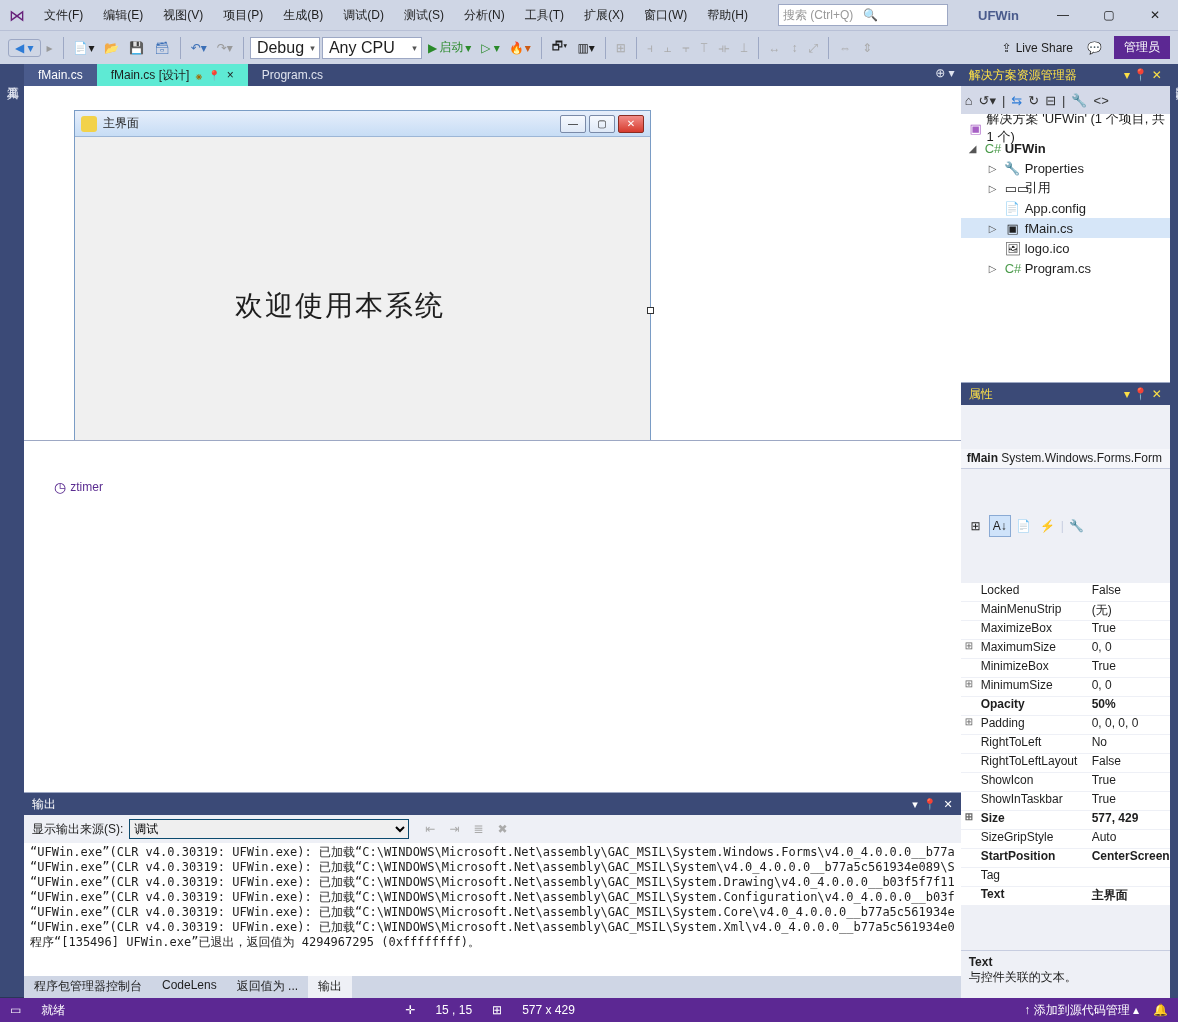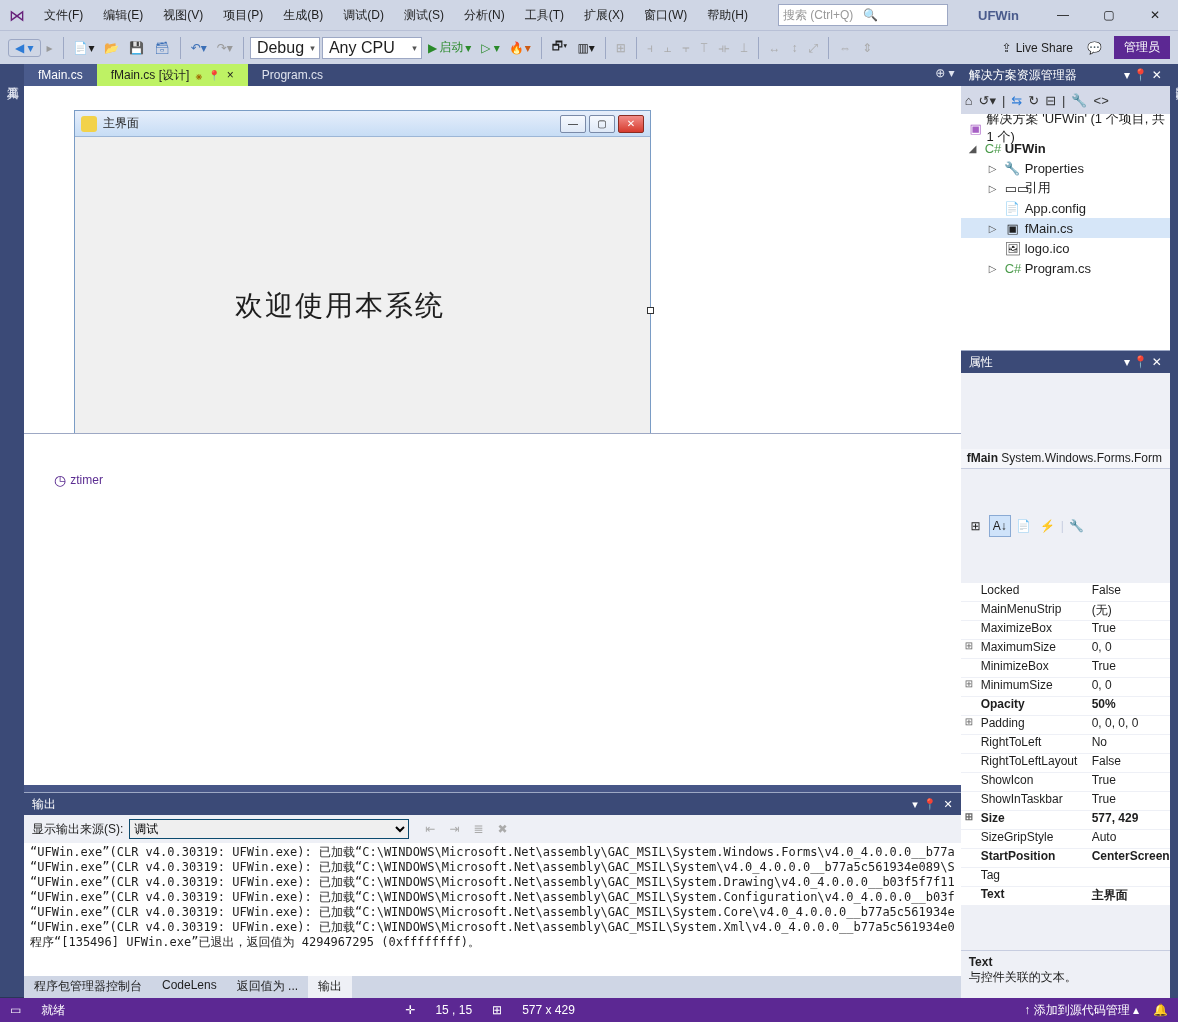--- a/index.html
+++ b/index.html
@@ -25,59 +25,59 @@
 .main-area { display:flex; height:calc(1022px - 30px - 34px - 24px);}
 .left-tabs { width:24px; background:#3b4a77; color:#dfe3ee; writing-mode:vertical-rl; text-orientation:upright; font-size:12px; padding-top:8px;}
 .left-tabs div { padding:6px 3px; border-bottom:1px solid #2a3658; }
 .right-tabs { width:24px; background:#3b4a77; color:#dfe3ee; writing-mode:vertical-rl; text-orientation:upright; font-size:12px; padding-top:8px;}
 .right-tabs div { padding:6px 3px;}
 .center-col { flex:1; display:flex; flex-direction:column;}
 .right-col { width:290px; display:flex; flex-direction:column;}
 
 .doc-tabs { height:22px; background:#3b4a77; display:flex;}
 .doc-tab { padding:2px 14px; color:#dfe3ee; font-size:12px; display:flex; align-items:center; gap:6px;}
-.doc-tab.active { background:#bef264; color:#1e1e1e;}
+.doc-tab.active { background:#5eead4; color:#1e1e1e;}
 .doc-tab.secondary-active { background:#4a5b8c; color:#fff;}
 .doc-tabs .tab-right { margin-left:auto; padding:2px 6px; color:#dfe3ee;}
 
 .designer { flex:1; background:#fff; position:relative; overflow:hidden;}
 .designer-canvas { position:absolute; left:0; top:0; right:0; bottom:0; background:#fff;}
 .form { position:absolute; left:50px; top:24px; width:577px; height:393px; border:1px solid #7a9cc5; background:#f0f0f0;}
 .form-title { height:26px; background:linear-gradient(#e6eefb,#c7ddf5); border-bottom:1px solid #9cb6d6; display:flex; align-items:center; padding:0 6px; font-size:12px;}
 .form-title .icon { width:16px; height:16px; margin-right:6px; background:#f2d24a; border-radius:3px;}
 .form-wbtn { width:26px; height:18px; border:1px solid #7a8aa8; margin-left:3px; display:flex; align-items:center; justify-content:center; font-size:10px; background:linear-gradient(#f6f9fe,#dfe9f7); border-radius:2px;}
 .form-wbtn.close { background:linear-gradient(#f28d88,#d63b2e); color:#fff; border-color:#8a2c22;}
 .form-body { position:relative; height:calc(100% - 26px); background:#f0f0f0;}
 .form-label { position:absolute; left:160px; top:150px; font-size:28px; font-family:Liberation Sans, sans-serif; letter-spacing:2px;}
 .handle { width:7px; height:7px; background:#fff; border:1px solid #333; position:absolute;}
 .component-tray { position:absolute; left:0; right:0; bottom:260px; height:92px; border-top:1px solid #9da8c4; background:#fff; padding:20px 30px; font-size:12px; color:#5b2d91; display:flex; align-items:center; gap:4px;}
 .component-tray::before { content:"◷"; font-size:14px;}
 
-.output-panel { height:206px; background:#eef0f6; border-top:1px solid #9da8c4; display:flex; flex-direction:column;margin-top:7px;}
+.output-panel { height:206px; background:#eef0f6; border-top:1px solid #9da8c4; display:flex; flex-direction:column;}
 .panel-hdr { height:22px; background:#3b4a77; color:#fff; display:flex; align-items:center; padding:0 8px; font-size:12px;}
 .panel-hdr .hdr-right { margin-left:auto; display:flex; gap:6px; font-size:11px;}
 .output-toolbar { height:28px; display:flex; align-items:center; padding:0 8px; gap:6px; font-size:12px; background:#eef0f6;}
 .output-toolbar select { height:20px; width:280px; font-size:12px; border:1px solid #0c4a6e;}
 .output-body { flex:1; background:#fff; font-family:"NSimSun",Consolas,monospace; font-size:12px; padding:2px 6px; overflow:hidden; white-space:pre; line-height:15px;}
 .output-tabs { height:22px; background:#cfd6e5; display:flex; font-size:12px;}
 .output-tabs div { padding:2px 10px; color:#1e1e1e;}
 .output-tabs div.active { background:#eef0f6;}
 
-.sln-hdr { height:22px; background:#3b4a77; color:#ffffff; display:flex; align-items:center; padding:0 8px;}
+.sln-hdr { height:22px; background:#3b4a77; color:#fde047; display:flex; align-items:center; padding:0 8px;}
 .sln-tb { height:28px; background:#d4d9e8; display:flex; align-items:center; padding:0 4px; gap:6px; font-size:13px; color:#333;}
 .sln-search { height:24px; background:#fff; border:1px solid #9da8c4; margin:0; display:flex; align-items:center; padding:0 4px; font-size:12px; color:#999;}
 .sln-tree { flex:1; background:#fff; font-size:13px; padding:4px 0; overflow:auto;}
 .tree-row { display:flex; align-items:center; height:20px; padding-left:8px; gap:4px;}
 .tree-row.selected { background:#d6e6f8;}
 .tree-indent { display:inline-block; width:16px;}
 .tree-arrow { width:12px; font-size:10px; color:#555;}
 .tree-icon { width:16px; text-align:center;}
 
 .props { flex:1; display:flex; flex-direction:column; background:#eef0f6; border-top:1px solid #9da8c4;gap:44px;}
-.props-sel { height:20px; background:#f5f6fa; padding:2px 6px; font-size:12px; border-bottom:1px solid #c7cde0;margin-top:32px;}
+.props-sel { height:20px; background:#f5f6fa; padding:2px 6px; font-size:12px; border-bottom:1px solid #c7cde0;}
 .props-sel b { font-weight:bold;}
 .props-tb { height:26px; display:flex; align-items:center; padding:0 4px; gap:2px;}
 .props-tb .pbtn { width:22px; height:22px; border:1px solid transparent; display:flex; align-items:center; justify-content:center; font-size:12px;}
 .props-tb .pbtn.active { background:#cfe3fa; border-color:#8aaad4;}
 .props-grid { flex:1; background:#fff; overflow:auto; font-size:12px;}
 .prow { display:flex; height:19px; align-items:flex-start; border-bottom:1px solid #eef0f6;}
 .prow .pname { width:125px; padding-left:20px; position:relative; overflow:hidden;}
 .prow .pname.exp::before{ content:"⊞"; position:absolute; left:4px; font-size:10px; color:#666;}
 .prow .pval { flex:1; padding-left:6px;}
 .prow.bold .pname,.prow.bold .pval{font-weight:bold;}

